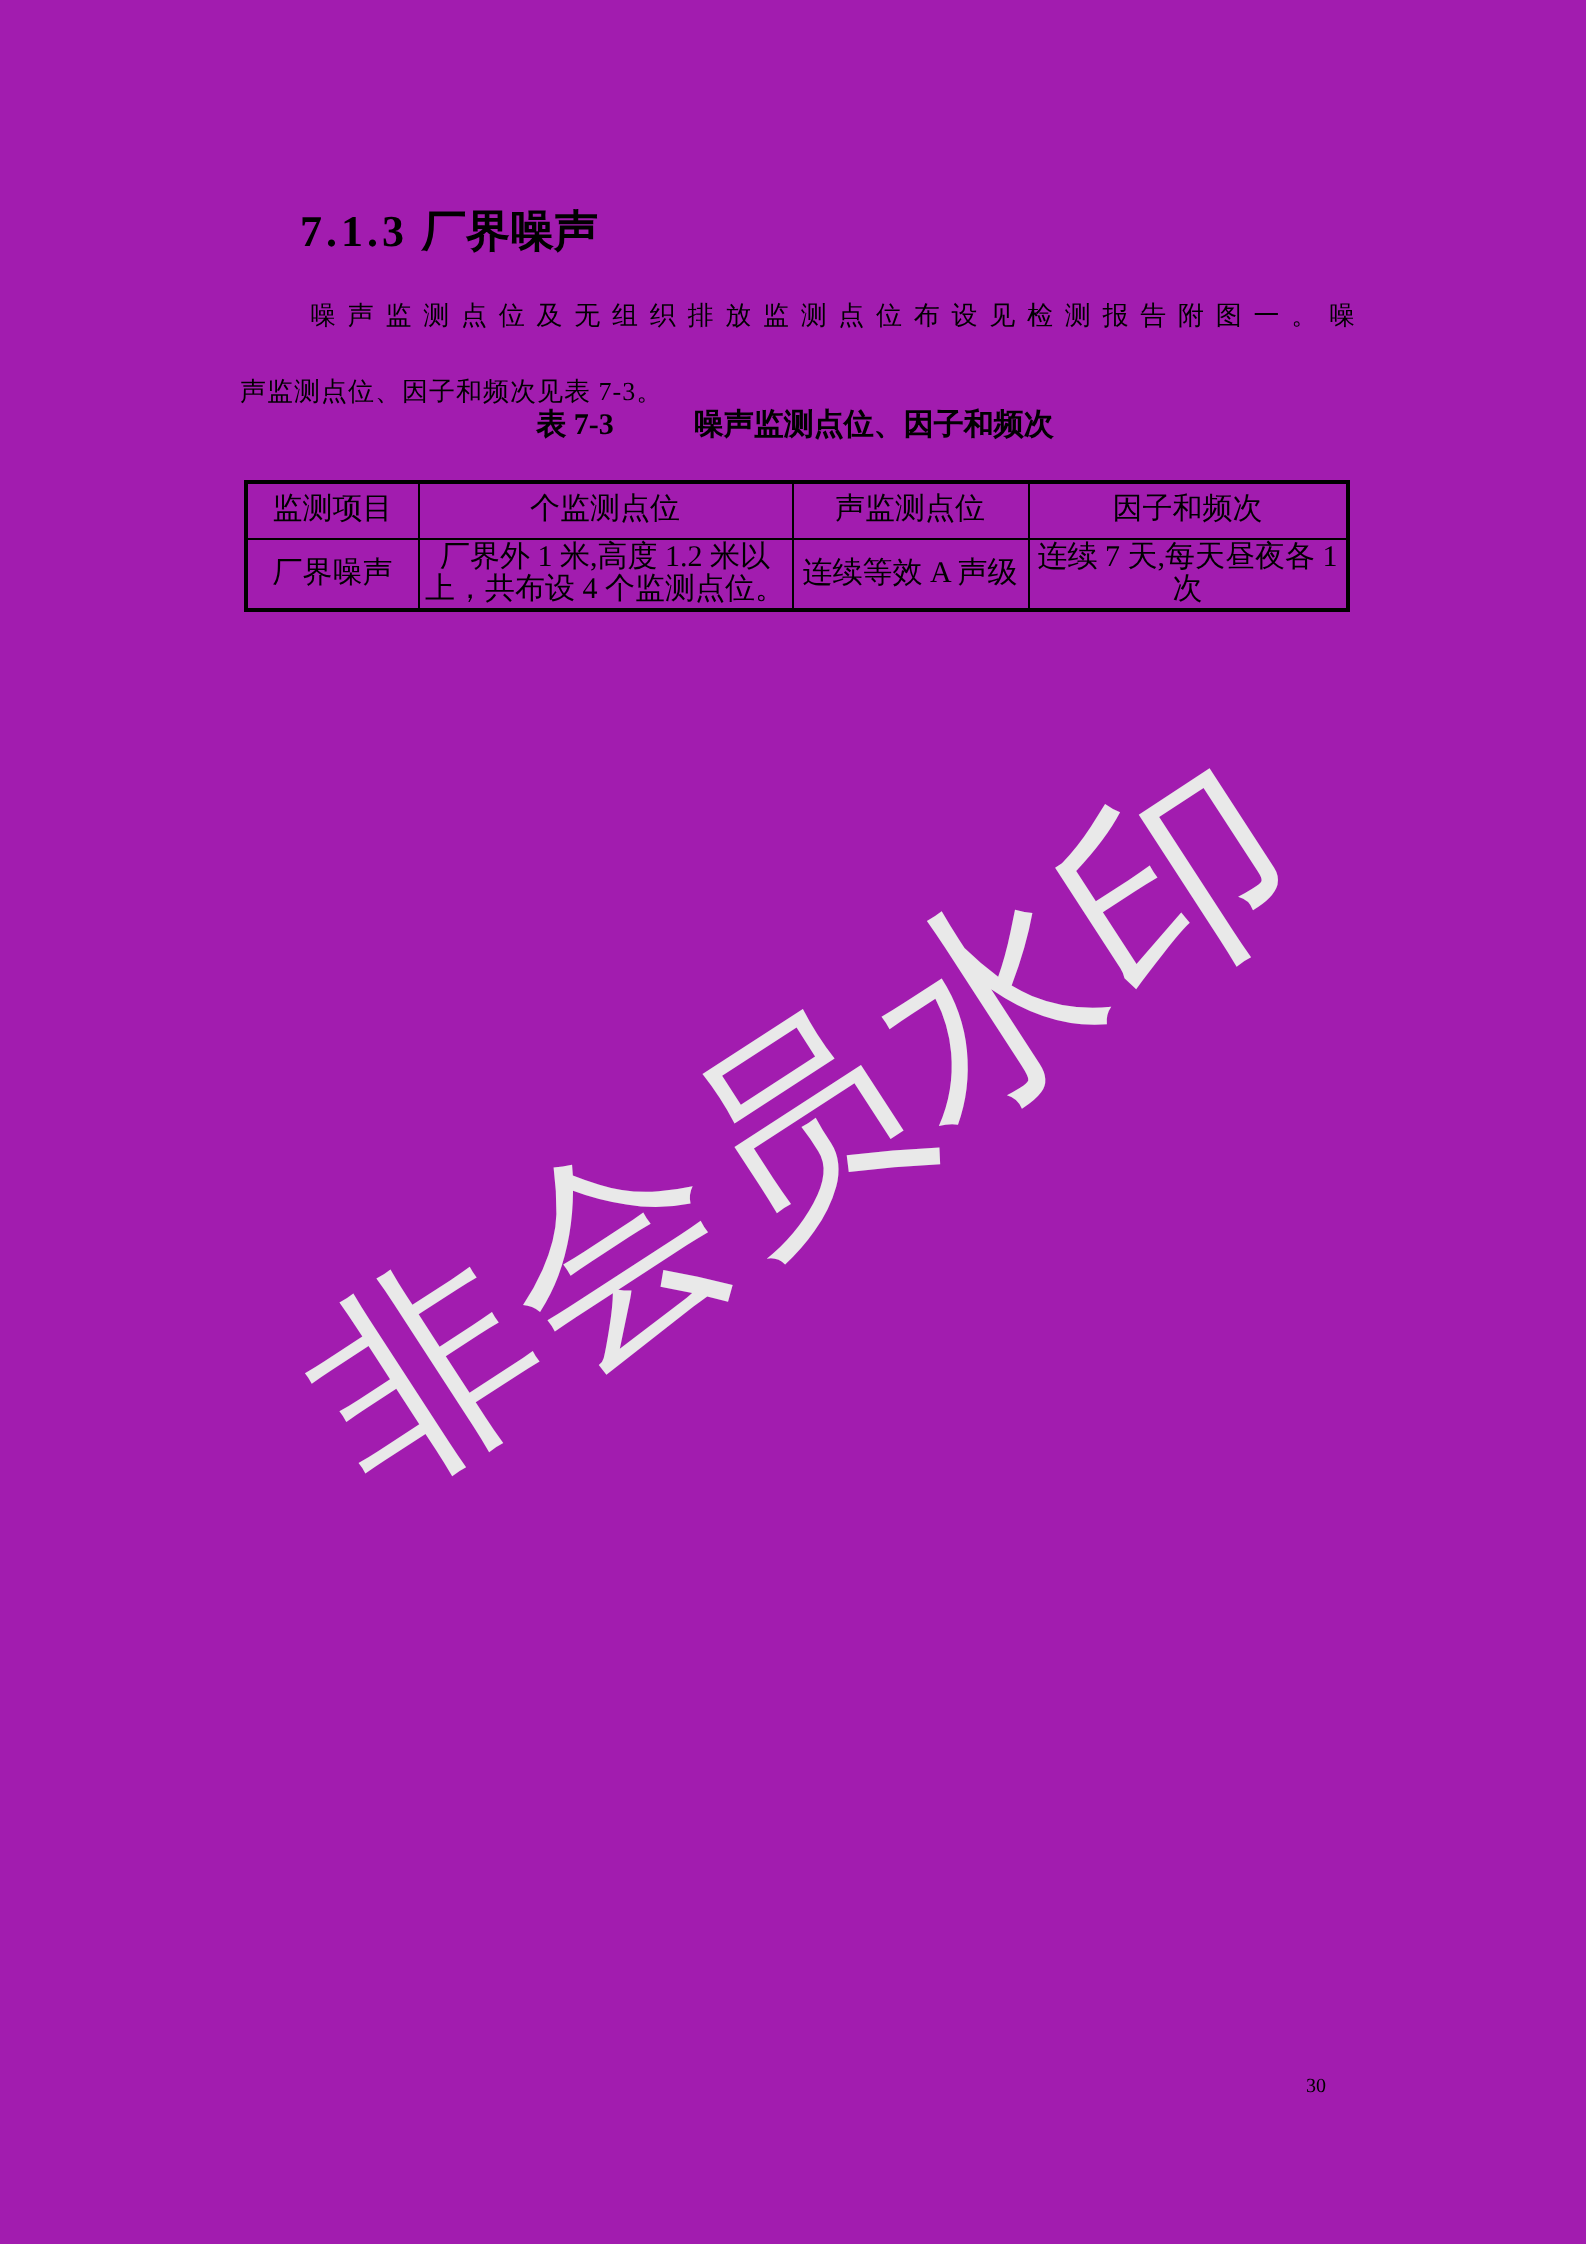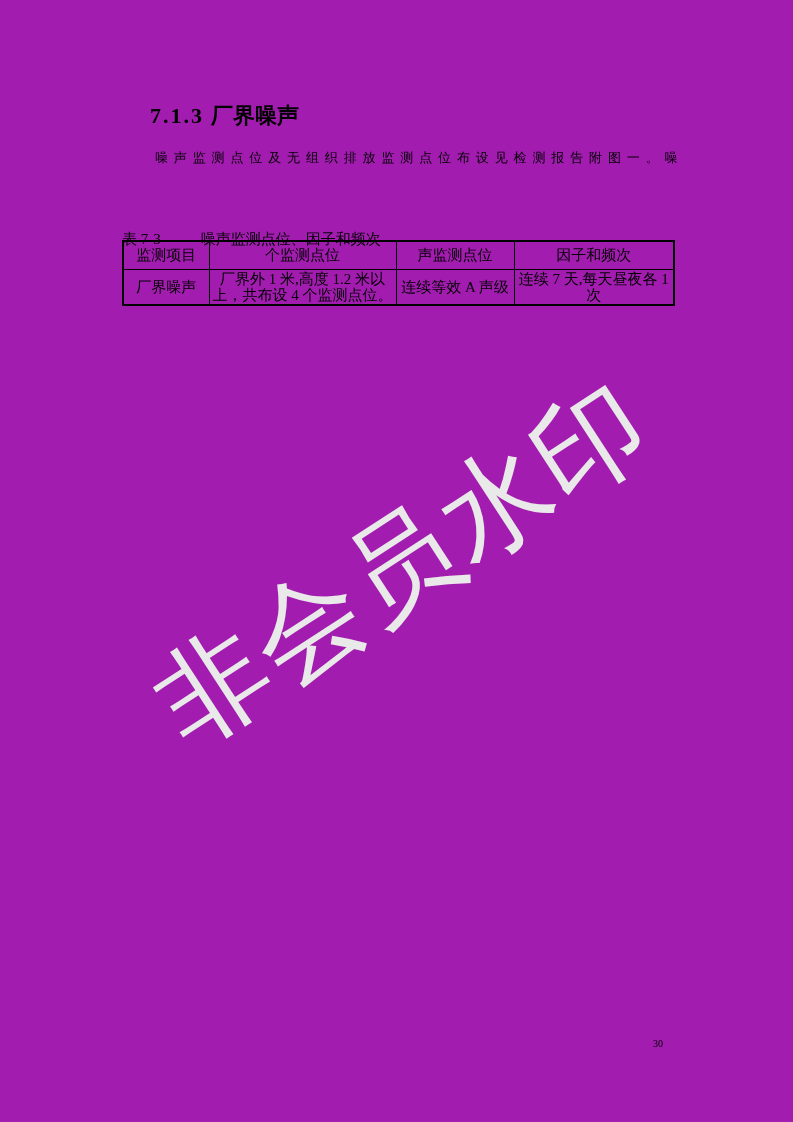--- a/index.html
+++ b/index.html
@@ -53,24 +53,25 @@
   .para-line.first {
     text-indent: 35px;
     white-space: normal;
     text-align: justify;
     text-align-last: justify;
     text-justify: inter-character;
   }
   .table-caption {
     position: absolute;
     left: 122px;
-    top: 230px;
+    top: 203px;
     width: 551px;
+    text-align: center;
     font-size: 15px;
-    font-weight: normal;
+    font-weight: bold;
     white-space: nowrap;
   }
   .table-caption .caption-label { margin-right: 40px; }
   table.monitoring-table {
     position: absolute;
     left: 122px;
     top: 240px;
     width: 551px;
     border-collapse: collapse;
     table-layout: fixed;
@@ -107,20 +108,21 @@
   <div class="watermark" style="color: rgb(233, 233, 233);">非会员水印</div>
 
   <div class="content">
 
     <div class="section-heading">
       <span class="heading-number">7.1.3</span><span>厂界噪声</span>
     </div>
 
     <div class="paragraph">
       <div class="para-line first">噪声监测点位及无组织排放监测点位布设见检测报告附图一。噪</div>
+      <div class="para-line">声监测点位、因子和频次见表 7-3。</div>
     </div>
 
     <div class="table-caption">
       <span class="caption-label">表 7-3</span><span class="caption-title">噪声监测点位、因子和频次</span>
     </div>
 
     <table class="monitoring-table">
       <colgroup>
         <col style="width:86px">
         <col style="width:187px">

